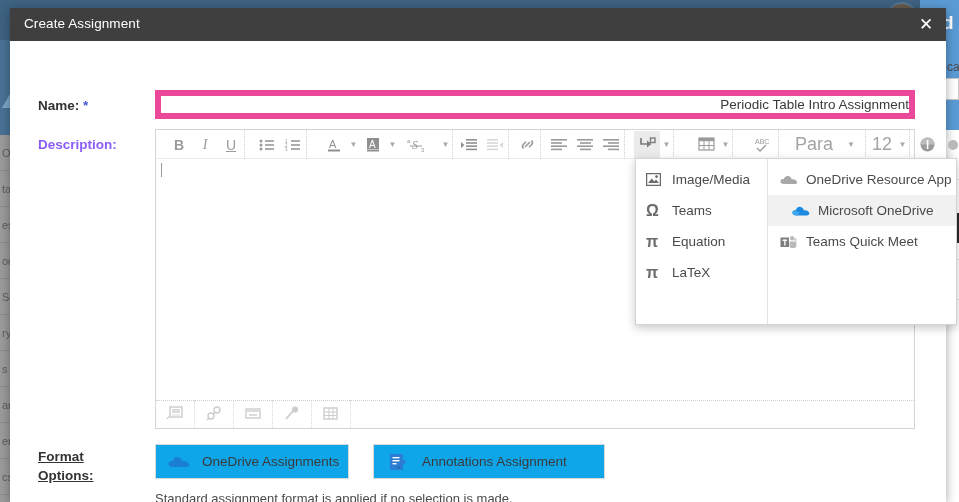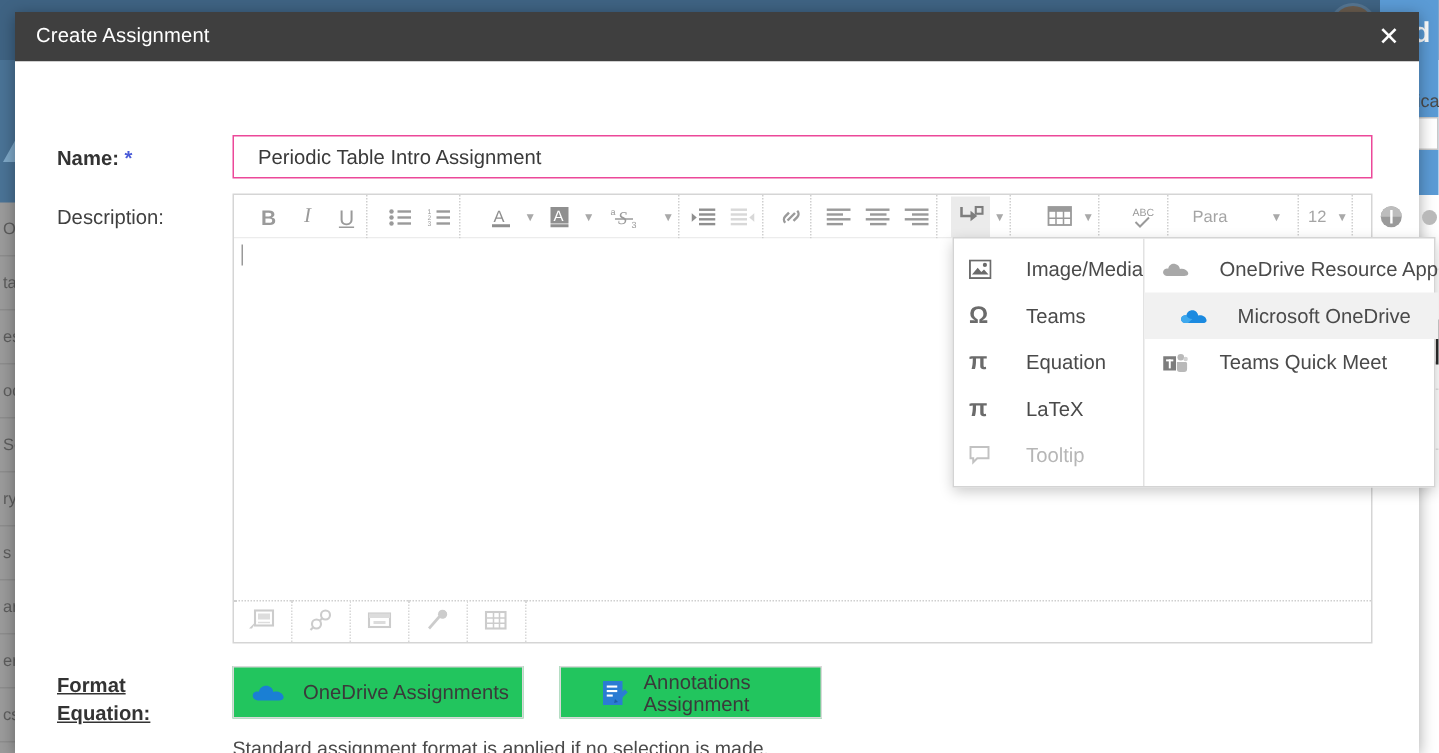--- a/index.html
+++ b/index.html
@@ -105,29 +105,29 @@
   #modal-body { position: relative; height: 461px; background: #fff; }
 
   
   #label-name {
     position: absolute; left: 28px; top: 57px;
     font-size: 13.5px; font-weight: bold; color: #333;
   }
   .req-star { color: #4a5bd8; font-weight: bold; }
   #input-name {
     position: absolute; left: 145px; top: 49px; width: 760px; height: 29px;
-    border: 1px solid #ec4899; background: #fff;
+    border: 6px solid #ec4899; background: #fff;
     font-family: "Liberation Sans", sans-serif; font-size: 13.5px;
-    color: #3a3a3a; padding: 0 16px;
+    color: #3a3a3a; padding: 0 0; text-align: right;
   }
 
   
   #label-desc {
     position: absolute; left: 28px; top: 96px;
-    font-size: 13.5px; font-weight: normal; color: #404040;
+    font-size: 13.5px; font-weight: bold; color: #8b5cf6;
   }
   #editor {
     position: absolute; left: 145px; top: 88px; width: 760px; height: 300px;
     border: 1px solid #d5d5d5; background: #fff;
   }
   #editor-toolbar {
     position: relative; height: 29px; width: 100%;
     border-bottom: 1px solid #ececec; background: #fff;
   }
   .tb-group {
@@ -143,21 +143,21 @@
   }
   .tb-btn.wide { width: 40px; }
   .tb-btn.dis { color: #d3d3d3; cursor: default; }
   .tb-btn.active { background: #ebebeb; }
   .tb-caret {
     width: 13px; height: 27px;
     display: flex; align-items: center; justify-content: center;
     color: #a9a9a9; font-size: 8px; cursor: pointer;
   }
   .tb-text {
-    font-size: 11px; color: #a4a4a4; padding: 0 4px;
+    font-size: 18px; color: #a4a4a4; padding: 0 4px;
     display: flex; align-items: center; height: 27px; cursor: pointer;
   }
   #editor-canvas {
     position: absolute; left: 0; top: 29px; width: 100%; height: 242px;
     background: #fff; border-bottom: 1px dotted #cfcfcf;
   }
   #editor-canvas-caret {
     position: absolute; left: 5px; top: 4px; width: 1px; height: 14px;
     background: #999;
   }
@@ -171,26 +171,26 @@
     border-right: 1px dotted #d8d8d8; cursor: pointer;
   }
 
   
   #label-format {
     position: absolute; left: 28px; top: 406px;
     font-size: 13.5px; font-weight: bold; color: #333; line-height: 19px; text-decoration: underline;
   }
   .fmt-btn {
     position: absolute; top: 403px; height: 35px;
-    border: 1px solid #d9d9d9; background: #22c55e;
+    border: 1px solid #d9d9d9; background: #0ea5e9;
     display: flex; align-items: center; cursor: pointer;
     font-family: "Liberation Sans", sans-serif;
   }
   #fmt-onedrive { left: 145px; width: 194px; }
-  #fmt-annotations { left: 363px; width: 175px; padding-left: 16px; }
+  #fmt-annotations { left: 363px; width: 232px; }
   .fmt-label { font-size: 13.5px; color: #3a3a3a; }
   #format-note {
     position: absolute; left: 145px; top: 450px;
     font-size: 13px; color: #4a4a4a;
   }
 
   
   #insert-menu {
     position: absolute; left: 625px; top: 117px;
     width: 322px; height: 167px;
@@ -207,21 +207,21 @@
   .menu-item {
     height: 31px; display: flex; align-items: center;
     padding-left: 10px; font-size: 13.5px; color: #4a4a4a; cursor: pointer;
   }
   .menu-item.dis { color: #b6b6b6; cursor: default; }
   .menu-item.hl { background: #f1f1f1; }
   .menu-icon {
     width: 26px; display: flex; align-items: center; justify-content: flex-start;
     font-size: 15px; color: #6b6b6b;
   }
-  .menu-label { white-space: nowrap; margin-left: 12px; }
+  .menu-label { white-space: nowrap; }
 
   
   svg { display: block; }
 </style>
 </head>
 <body>
 
 <div id="bg-page">
   <div id="bg-navbar">
     <div class="bg-nav-icon" style="left:630px"></div>
@@ -498,21 +498,21 @@
             <line x1="3" y1="10.5" x2="16" y2="10.5" stroke="#cccccc" stroke-width="1"></line>
             <line x1="8" y1="3" x2="8" y2="14" stroke="#cccccc" stroke-width="1"></line>
             <line x1="12" y1="3" x2="12" y2="14" stroke="#cccccc" stroke-width="1"></line>
           </svg>
         </div>
       </div>
     </div>
 
     <div id="label-format">
       <div>Format</div>
-      <div>Equation:</div>
+      <div>Options:</div>
     </div>
 
     <div class="fmt-btn" id="fmt-onedrive">
       <span style="width:46px;display:flex;justify-content:center">
         <svg width="22" height="14" viewBox="0 0 22 14">
           <path d="M5 12 C1.5 12 0 10 0.6 8 C1.2 6.2 3.2 5.6 4.6 6.1 C5 3.4 7.6 1.6 10.4 2.2 C12.6 2.7 14 4.4 14.2 6.3 C17.2 5.5 20.4 7 21 9.4 C21.5 11.3 19.8 12 18 12 Z" fill="#1a7fd4"></path>
         </svg>
       </span>
       <span class="fmt-label">OneDrive Assignments</span>
     </div>
@@ -551,28 +551,20 @@
           <span class="menu-label">Teams</span>
         </div>
         <div class="menu-item">
           <span class="menu-icon" style="font-size:16px;font-weight:bold">π</span>
           <span class="menu-label">Equation</span>
         </div>
         <div class="menu-item">
           <span class="menu-icon" style="font-size:16px;font-weight:bold">π</span>
           <span class="menu-label">LaTeX</span>
         </div>
-        <div class="menu-item dis">
-          <span class="menu-icon">
-            <svg width="15" height="13" viewBox="0 0 15 13">
-              <path d="M1 1 H13 V8.5 H5.5 L2.8 11.2 V8.5 H1 Z" fill="none" stroke="#c2c2c2" stroke-width="1.3"></path>
-            </svg>
-          </span>
-          <span class="menu-label">Tooltip</span>
-        </div>
       </div>
 
       <div id="insert-col-right">
         <div class="menu-item" style="padding-left:12px">
           <span class="menu-icon">
             <svg width="18" height="12" viewBox="0 0 18 12">
               <path d="M4 10 C1.2 10 0 8.4 0.5 6.8 C1 5.3 2.6 4.8 3.8 5.2 C4.1 3 6.2 1.5 8.5 2 C10.3 2.4 11.4 3.8 11.6 5.3 C14 4.7 16.6 5.9 17.1 7.9 C17.5 9.4 16.1 10 14.6 10 Z" fill="#a8a8a8"></path>
             </svg>
           </span>
           <span class="menu-label">OneDrive Resource App</span>

